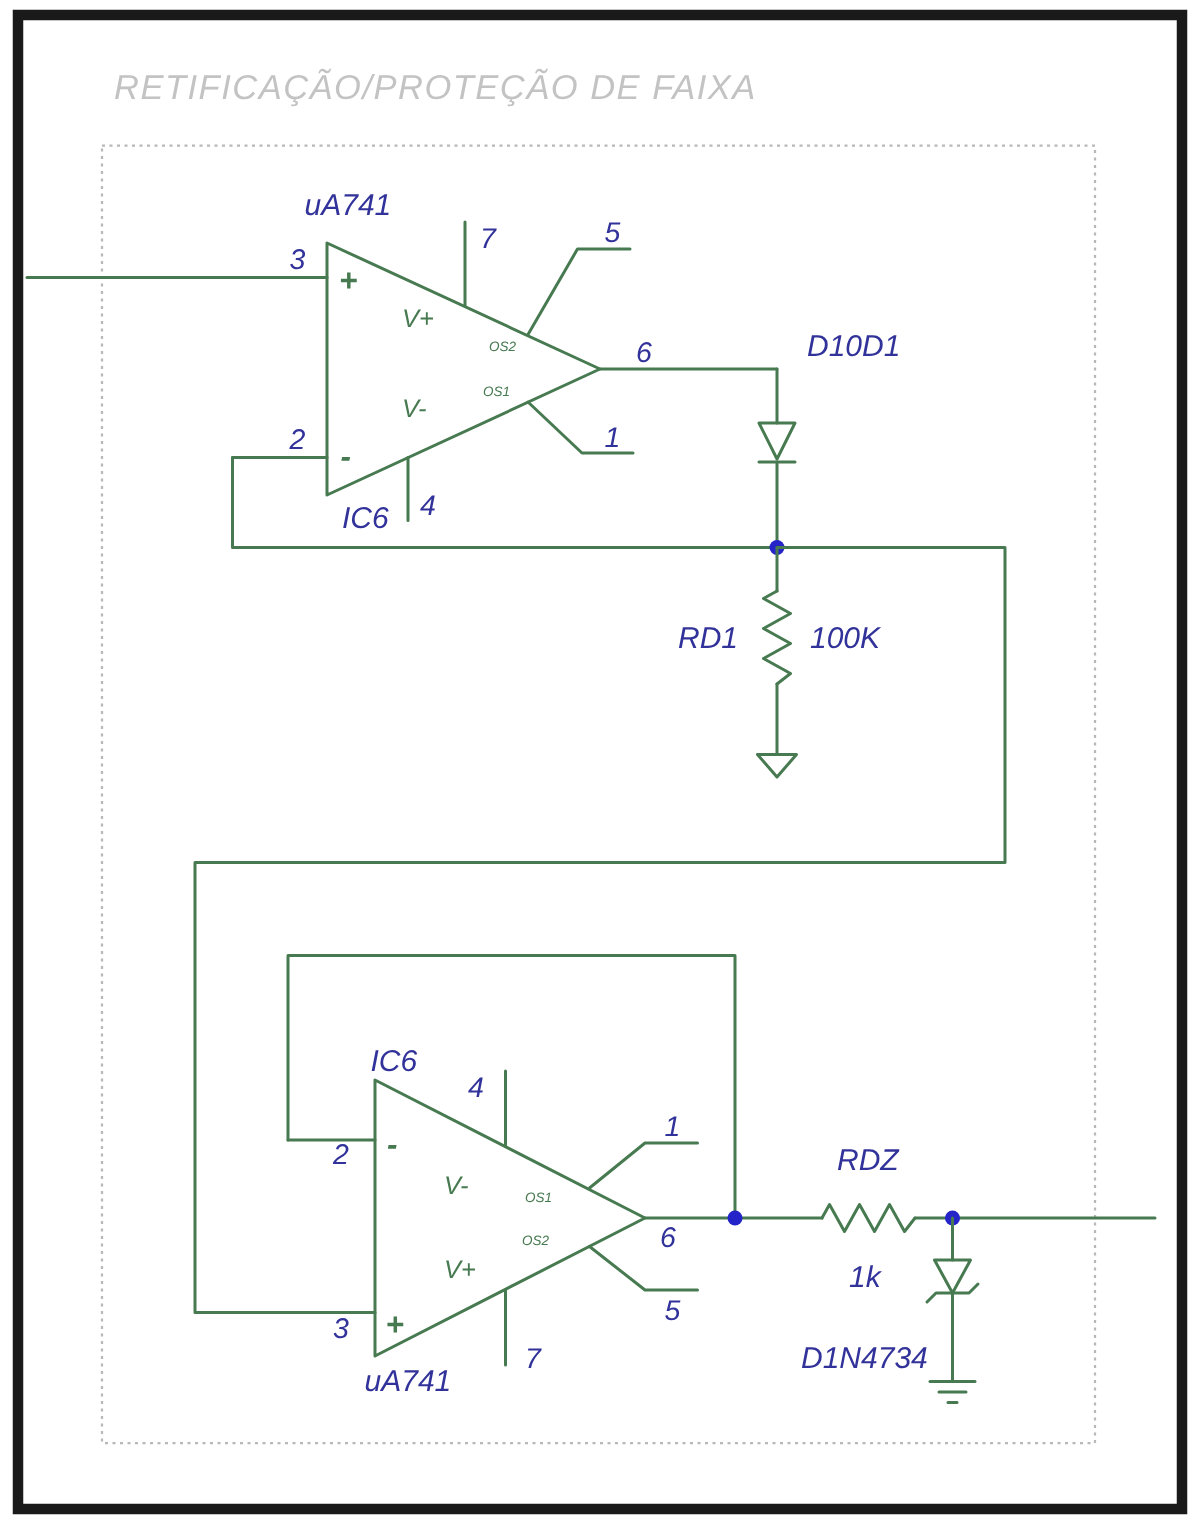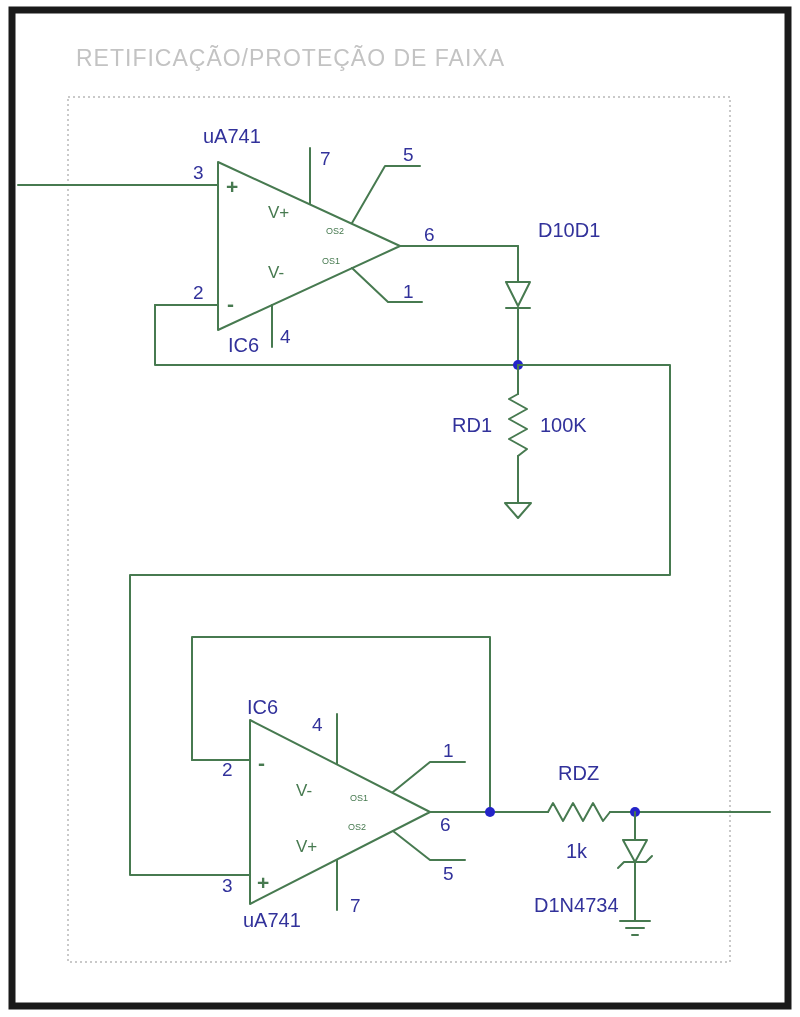--- a/index.html
+++ b/index.html
@@ -1,16 +1,16 @@
 <!DOCTYPE html>
 <html style="--bg: #ffffff; --border: #1a1a1a; --frame: #b8b8b8; --title: #c3c3c3; --wire: #477a50; --label: #32329b; --junction: #2424c8;"><head>
 <meta charset="utf-8">
 <style>
   html,body{margin:0;padding:0;background:#ffffff;}
-  .stage{position:relative;width:800px;height:1017px;background:var(--bg,#ffffff);font-family:"Liberation Sans",sans-serif;overflow:hidden;}
+  .stage{position:relative;width:800px;height:1017px;background:var(--bg,#ffffff);font-family:"Liberation Sans",sans-serif;overflow:hidden;font-style:italic;}
   svg{display:block;}
   svg text{font-family:"Liberation Sans",sans-serif;}
   .page-border{fill:none;stroke:var(--border,#1a1a1a);stroke-width:7;}
   .dotted-box{fill:none;stroke:var(--frame,#b8b8b8);stroke-width:1.5;stroke-dasharray:2 3;}
   .title{fill:var(--title,#c3c3c3);font-size:23px;letter-spacing:1px;}
   .wire{fill:none;stroke:var(--wire,#477a50);stroke-width:2;stroke-linecap:round;stroke-linejoin:round;}
   .sym{fill:none;stroke:var(--wire,#477a50);stroke-width:2;stroke-linejoin:round;}
   .dot{fill:var(--junction,#2424c8);stroke:none;}
   .lbl{fill:var(--label,#32329b);font-size:19px;}
   .lbl-lg{fill:var(--label,#32329b);font-size:20px;}

